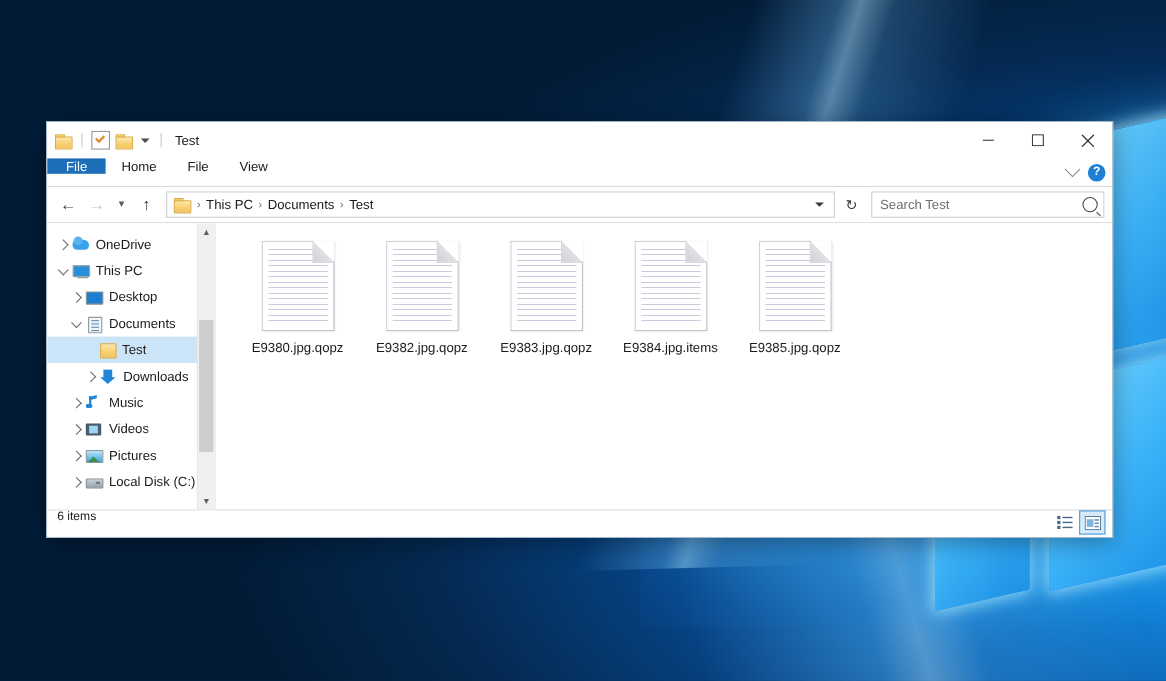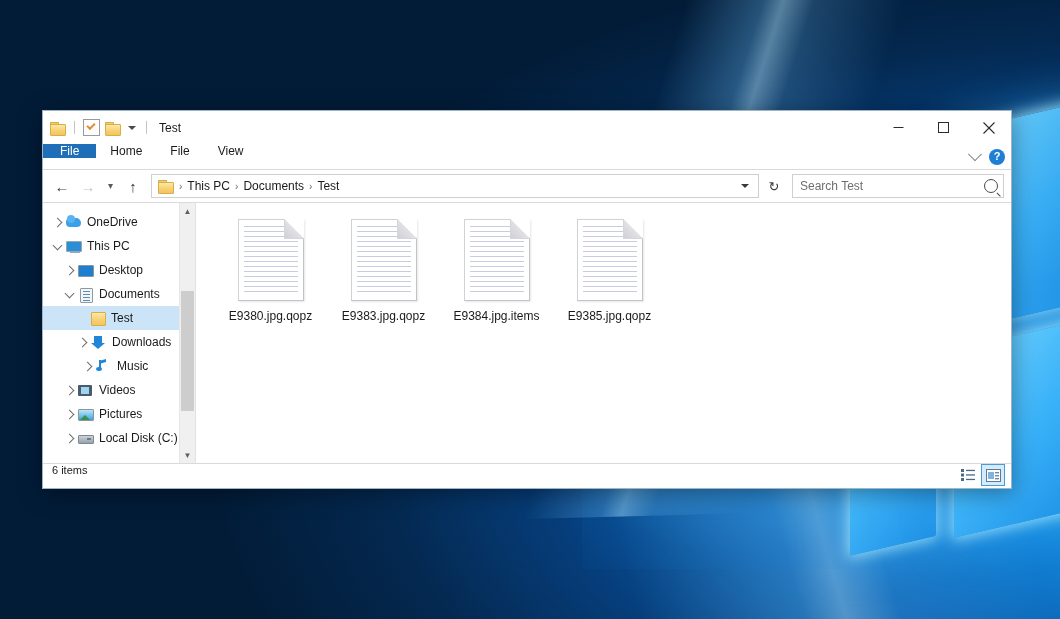--- a/index.html
+++ b/index.html
@@ -712,21 +712,21 @@
         <div class="tree-item" style="padding-left:31px">
           <span class="twisty">
               <i></i>
             </span>
           <span class="tree-ico">
               <span class="ic-down"></span>
             </span>
           <span class="tree-label">Downloads</span>
         </div>
 
-        <div class="tree-item" style="padding-left:36px">
+        <div class="tree-item" style="padding-left:18px">
           <span class="twisty">
               <i></i>
             </span>
           <span class="tree-ico">
               <span class="ic-music"></span>
             </span>
           <span class="tree-label">Music</span>
         </div>
 
         <div class="tree-item" style="padding-left:18px">
@@ -770,20 +770,27 @@
 
         <div class="file-item">
           <div class="doc-ico">
             <div class="doc-lines"></div>
             <div class="doc-fold"></div>
           </div>
           <div class="file-name">E9380.jpg.qopz</div>
         </div>
 
 
+        <div class="file-item">
+          <div class="doc-ico">
+            <div class="doc-lines"></div>
+            <div class="doc-fold"></div>
+          </div>
+          <div class="file-name">E9382.jpg.qopz</div>
+        </div>
 
         <div class="file-item">
           <div class="doc-ico">
             <div class="doc-lines"></div>
             <div class="doc-fold"></div>
           </div>
           <div class="file-name">E9383.jpg.qopz</div>
         </div>
 
         <div class="file-item">

